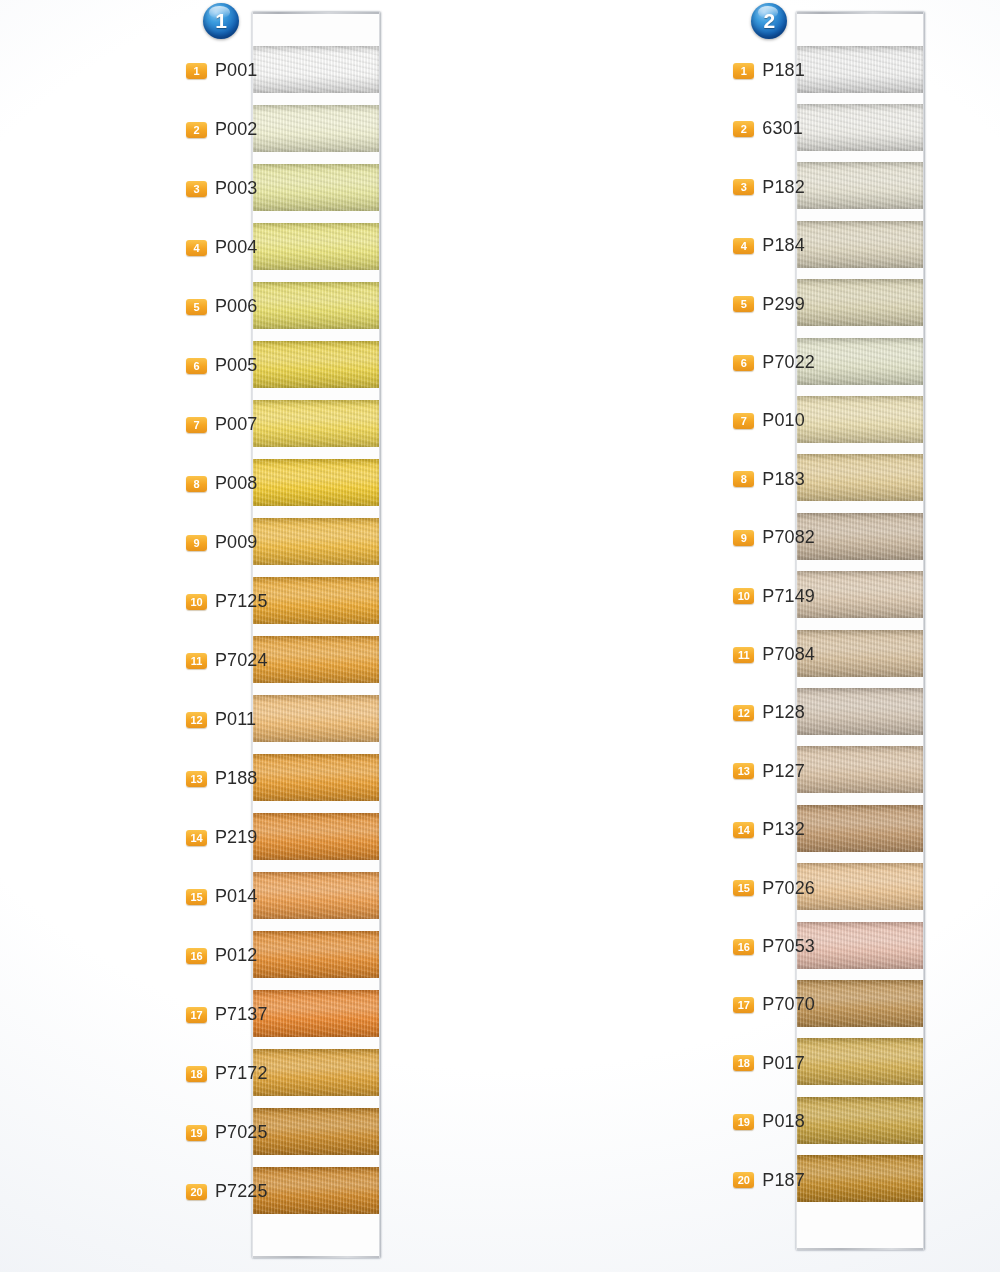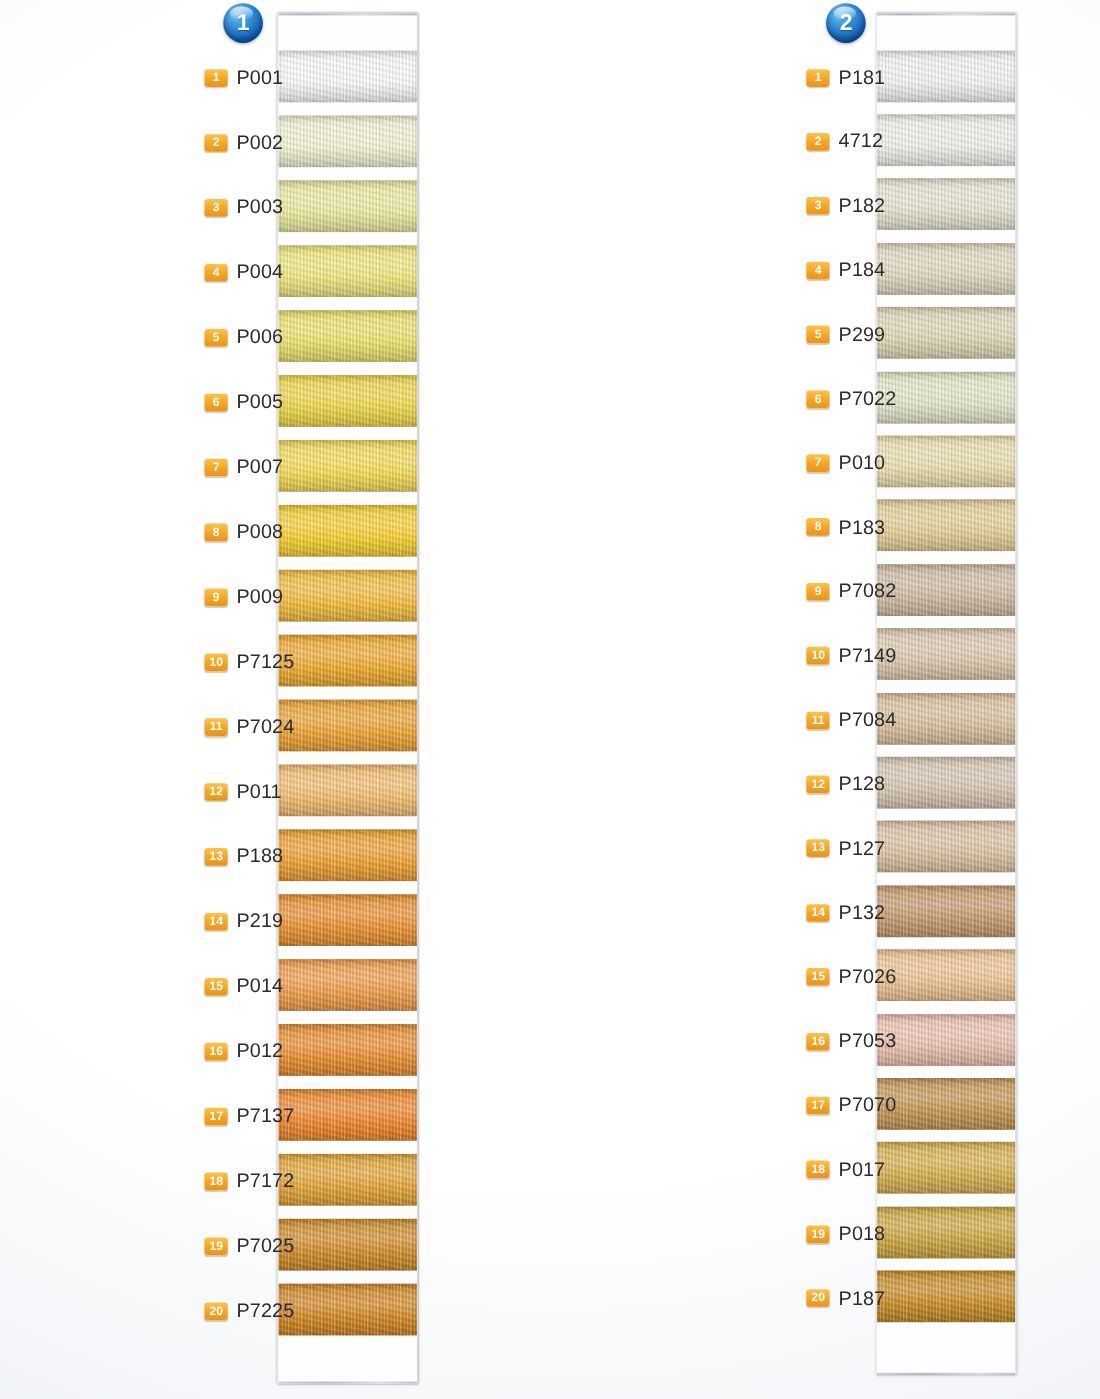--- a/index.html
+++ b/index.html
@@ -284,21 +284,21 @@
         <div class="swatch" title="P017" style="top: 1026.3px; height: 47px; background-color: rgb(215, 176, 76);"></div>
         <div class="swatch" title="P018" style="top: 1084.7px; height: 47px; background-color: rgb(205, 166, 62);"></div>
         <div class="swatch" title="P187" style="top: 1143.1px; height: 47px; background-color: rgb(198, 139, 34);"></div>
       </div>
       <div class="label-row" style="left: 400px; top: 60px;">
         <span class="idx-chip">1</span>
         <span class="code-text">P181</span>
       </div>
       <div class="label-row" style="left: 400px; top: 118.4px;">
         <span class="idx-chip">2</span>
-        <span class="code-text">4712</span>
+        <span class="code-text">6301</span>
       </div>
       <div class="label-row" style="left: 400px; top: 176.8px;">
         <span class="idx-chip">3</span>
         <span class="code-text">P182</span>
       </div>
       <div class="label-row" style="left: 400px; top: 235.2px;">
         <span class="idx-chip">4</span>
         <span class="code-text">P184</span>
       </div>
       <div class="label-row" style="left: 400px; top: 293.6px;">

